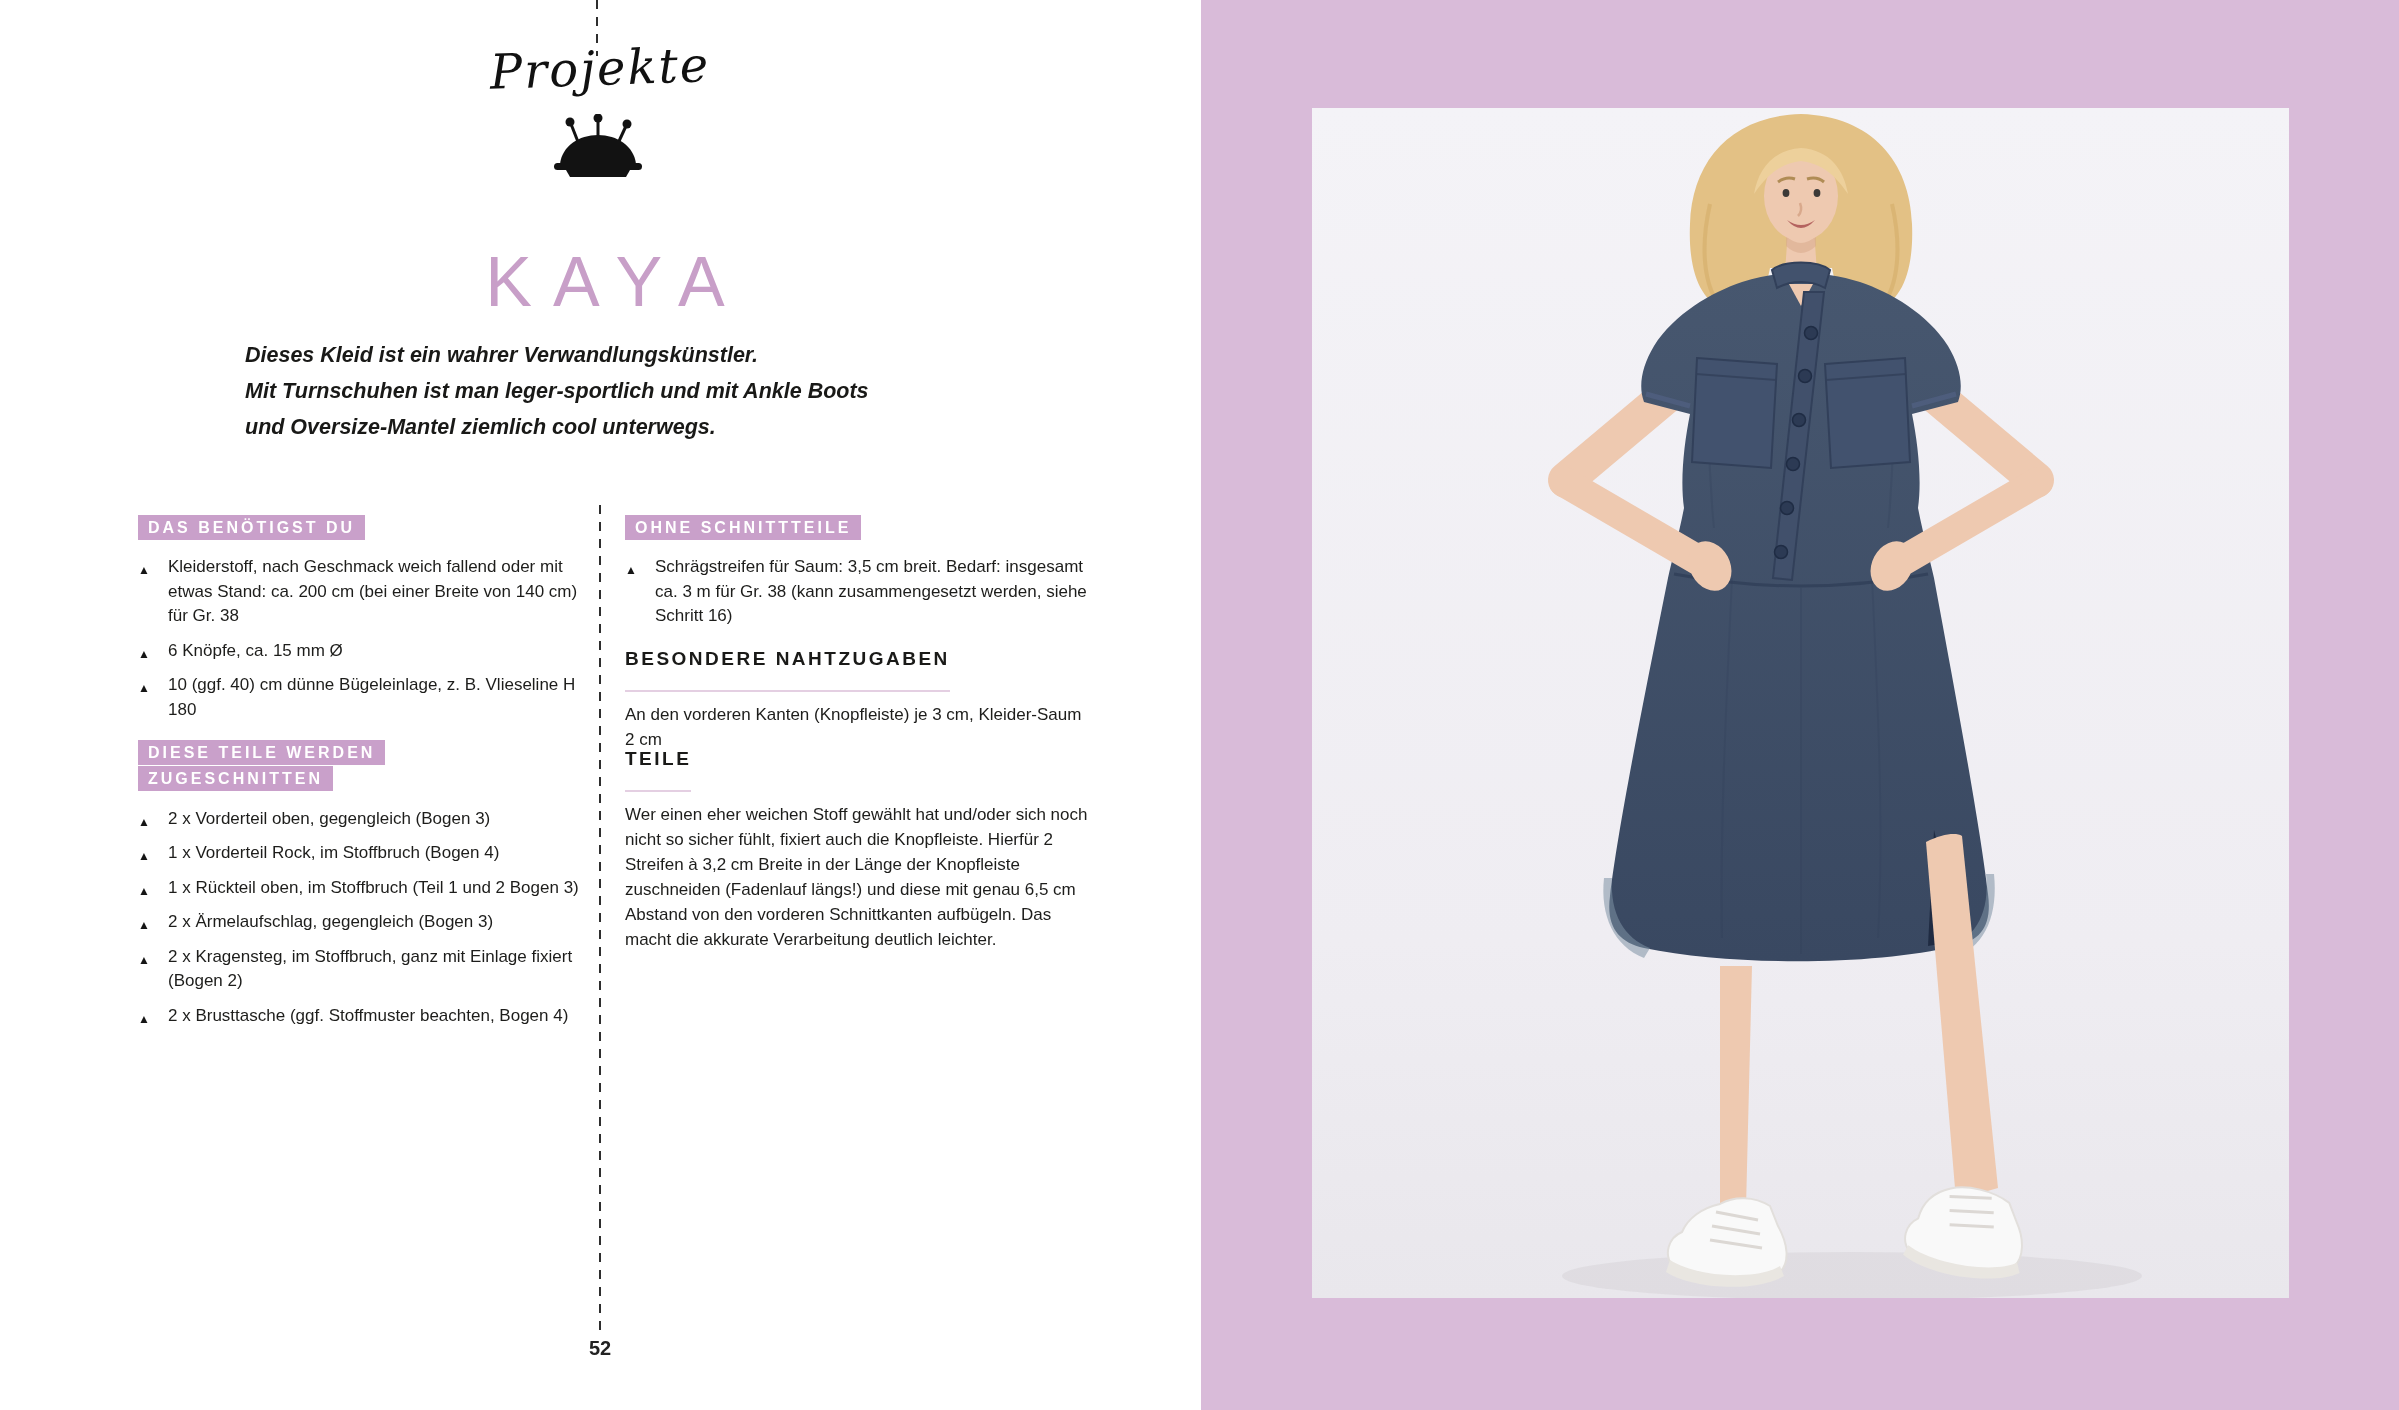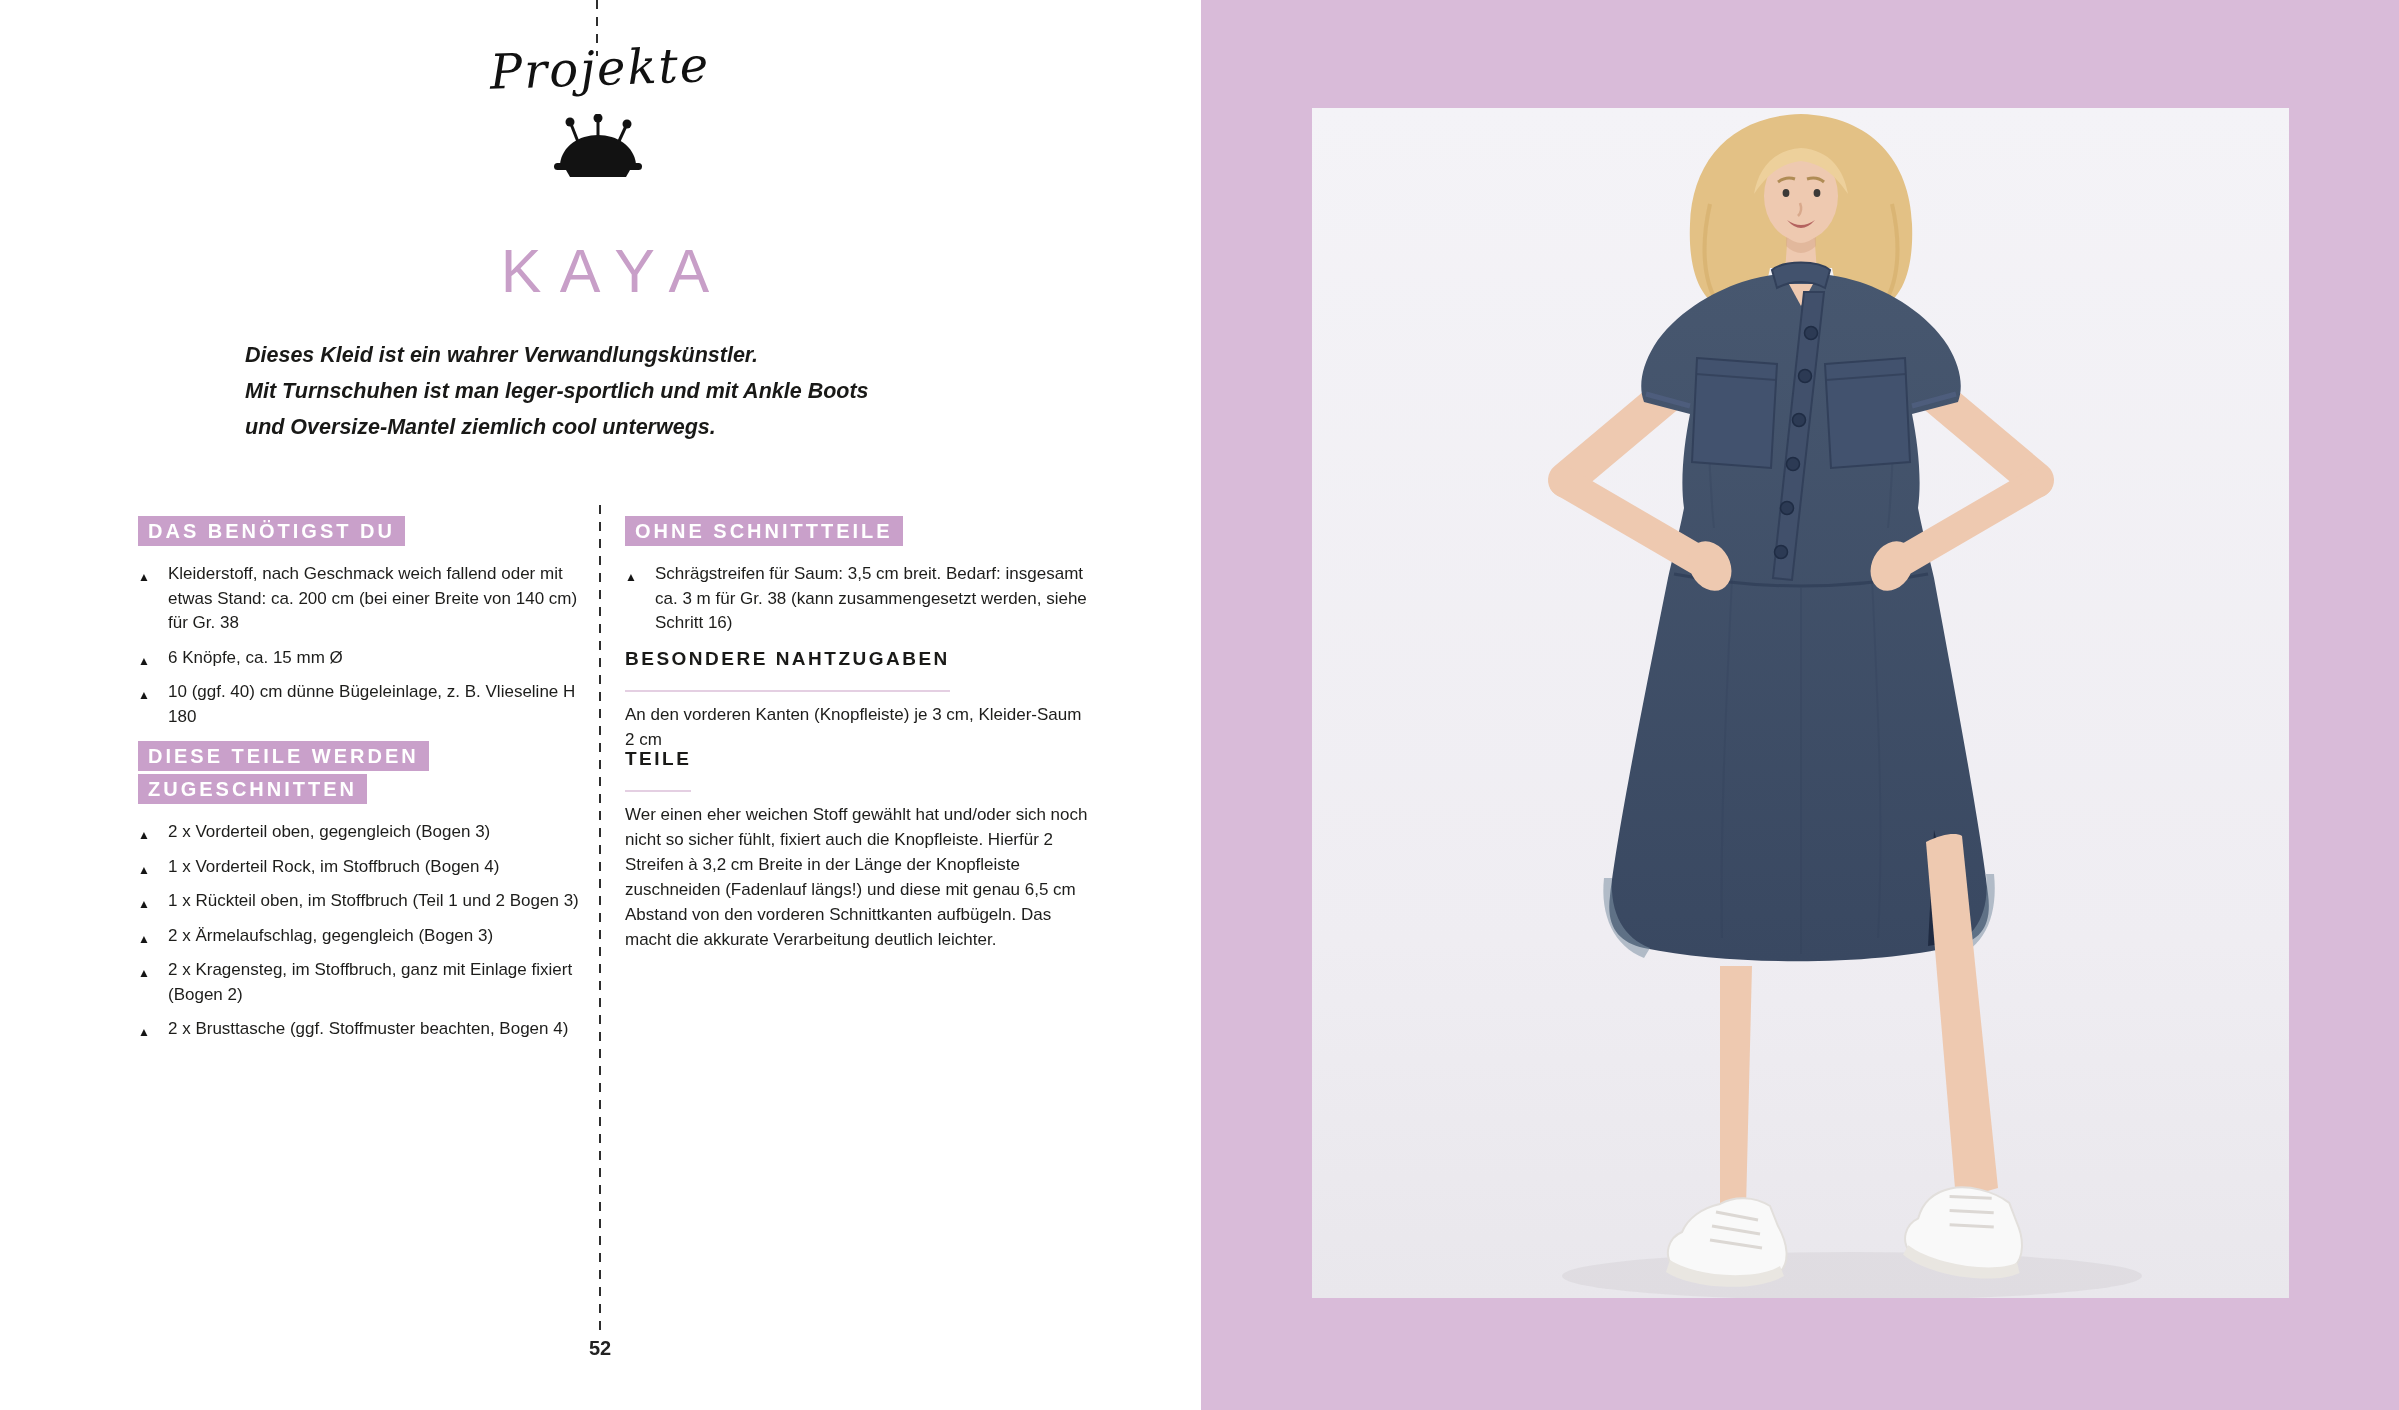--- a/index.html
+++ b/index.html
@@ -22,35 +22,35 @@
   .dash-top{left:596px;top:0;height:56px;}
   .dash-divider{left:599px;top:505px;height:828px;}
 
   
   .kicker{position:absolute;left:400px;top:40px;width:400px;text-align:center;
     font-family:"DejaVu Serif","Liberation Serif",serif;font-style:italic;
     font-size:48px;letter-spacing:2px;color:#111;transform:rotate(-2deg);}
   .pincushion{position:absolute;left:551px;top:114px;width:95px;height:66px;}
 
   .title{position:absolute;left:300px;top:200px;width:610px;text-align:center;
-    font-size:61px;font-weight:300;letter-spacing:.30em;text-indent:.30em;
+    font-size:70px;font-weight:300;letter-spacing:.30em;text-indent:.30em;
     color:var(--title-pink);line-height:1;}
   .intro{position:absolute;left:245px;top:337px;width:715px;text-align:left;
     font-size:21.5px;line-height:36px;font-weight:bold;font-style:italic;color:#191917;}
 
   
   .section{position:absolute;}
   .sec-needs{left:138px;top:515px;width:460px;}
   .sec-cut{left:138px;top:740px;width:460px;}
   .sec-nopattern{left:625px;top:515px;width:468px;}
   .sec-seam{left:625px;top:648px;width:468px;}
   .sec-tip{left:625px;top:748px;width:468px;}
 
   .hl-heading{display:inline;background:var(--highlight);color:#fff;
-    font-size:20px;font-weight:bold;letter-spacing:3px;line-height:1.65;
+    font-size:16px;font-weight:bold;letter-spacing:3px;line-height:1.65;
     padding:4px 10px;-webkit-box-decoration-break:clone;box-decoration-break:clone;}
   .hl-wrap{margin:0 0 14px 0;max-width:320px;}
   .sub-heading{display:inline-block;font-size:19px;font-weight:bold;letter-spacing:2.5px;
     color:#1a1a18;border-bottom:2px solid var(--underline);padding-bottom:20px;margin:0 0 10px 0;}
 
   .blist{margin-top:2px;}
   .bitem{position:relative;padding-left:30px;margin-bottom:10px;
     font-size:17px;line-height:24.5px;}
   .tri{position:absolute;left:0;top:3px;font-size:12px;color:#151515;}
   .body-text{font-size:17px;line-height:25px;margin:0;}

